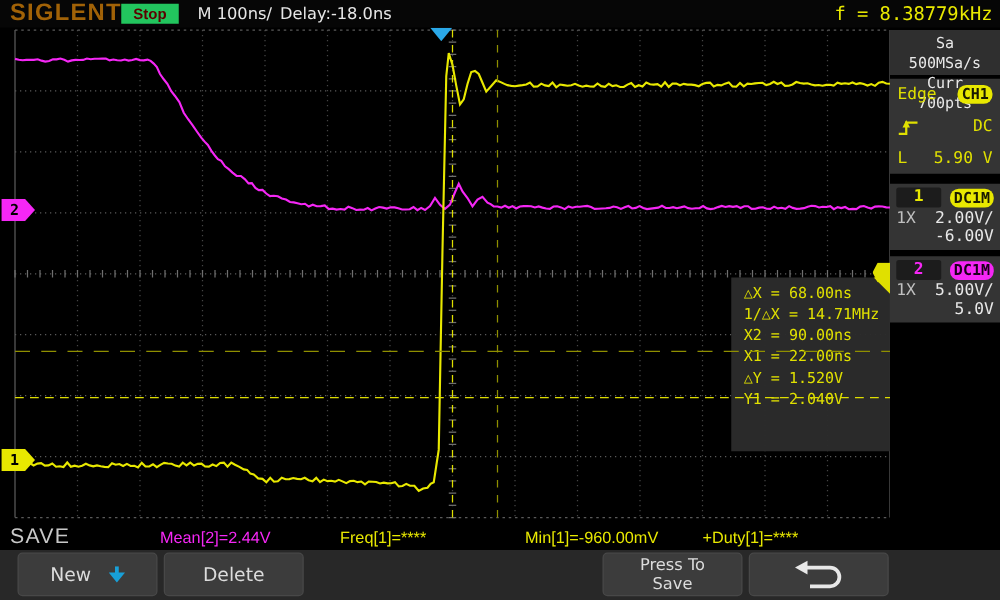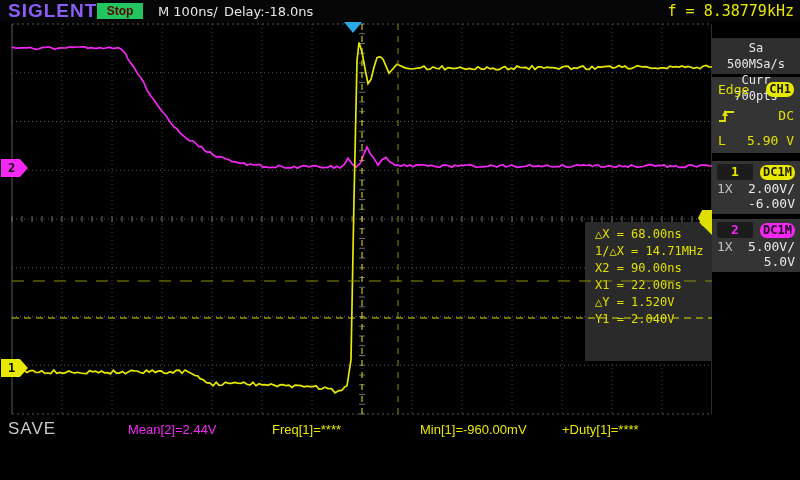--- a/index.html
+++ b/index.html
@@ -2,21 +2,21 @@
 <html><head>
 <meta charset="utf-8">
 <style>
   *{margin:0;padding:0;box-sizing:border-box}
   html,body{width:800px;height:480px;background:#000;overflow:hidden}
   body{font-family:"DejaVu Sans",sans-serif;position:relative}
   .screen{position:absolute;left:0;top:0;width:800px;height:480px;background:#000}
 
   
   .topbar{position:absolute;left:0;top:0;width:800px;height:22px;background:#060606;z-index:6}
-  .brand{position:absolute;left:8px;top:0;color:#8b5cf6;font-weight:bold;font-size:19px;letter-spacing:1px;font-family:"Liberation Sans",sans-serif}
+  .brand{position:absolute;left:8px;top:0;color:#a16207;font-weight:bold;font-size:19px;letter-spacing:1px;font-family:"Liberation Sans",sans-serif}
   .stop-badge{position:absolute;left:97px;top:3px;width:46px;height:16px;background:#22c55e;color:#5c0000;font-weight:bold;font-size:12px;text-align:center;line-height:16px;font-family:"Liberation Sans",sans-serif}
   .timebase{position:absolute;left:158px;top:4px;color:#e6e6e6;font-size:13px}
   .delay{position:absolute;left:224px;top:4px;color:#e6e6e6;font-size:13px}
   .freq{position:absolute;right:6px;top:2px;color:#e8e800;font-size:15px;font-family:"DejaVu Sans Mono",monospace}
 
   
   #grid-svg,#overlay-svg{position:absolute;left:0;top:22px;width:712px;height:396px}
   #grid-svg{z-index:0}
   #overlay-svg{z-index:3;pointer-events:none}
 
@@ -27,21 +27,21 @@
 
   
   .ch-marker{position:absolute;left:1px;width:27px;height:18px;color:#000;font-size:12px;font-weight:bold;line-height:18px;padding-left:7px;clip-path:polygon(0 0,70% 0,100% 50%,70% 100%,0 100%);z-index:4;font-family:"DejaVu Sans Mono",monospace}
   .ch1-bg{background:#e8e800}.ch2-bg{background:#f527f5}
   .trig-top{position:absolute;top:22px;width:18px;height:11px;background:#2aa8e8;clip-path:polygon(0 0,100% 0,50% 100%);z-index:4}
   .trig-level{position:absolute;left:698px;width:14px;height:16px;background:#e0e000;clip-path:polygon(100% 0,30% 0,0 50%,30% 100%,100% 100%);z-index:4}
 
   
   .sidebar{position:absolute;left:712px;top:22px;width:88px;height:418px;background:#000;z-index:5;font-family:"DejaVu Sans Mono",monospace}
   .panel{background:#2f2f2f;padding:2px 5px;color:#e8e8e8}
-  .panel.sample{margin-top:16px;height:36px;text-align:center;font-size:12px;line-height:16px;color:#e8e8e8}
+  .panel.sample{margin-top:2px;height:36px;text-align:center;font-size:12px;line-height:16px;color:#e8e8e8}
   .panel.trigger{margin-top:3px;height:76px;display:flex;flex-direction:column;justify-content:space-between;padding:5px 6px;color:#e0e000;background:#343434}
   .trow{display:flex;justify-content:space-between;align-items:center;font-size:13px}
   .badge{border-radius:7px;padding:0 3px;font-weight:bold;font-size:12px;line-height:15px}
   .badge.b1{background:#e8e800;color:#1a1a00}
   .badge.b2{background:#f527f5;color:#1a001a}
   .panel.channel{height:53px;display:flex;flex-direction:column;justify-content:space-between;padding:3px 5px;background:#343434;font-size:13px}
   .panel.channel.first{margin-top:8px}
   .panel.channel.second{margin-top:5px}
   .chan-id{background:#1c1c1c;width:36px;text-align:center;font-weight:bold;border-radius:2px;line-height:16px}
   .c1{color:#e8e800}.c2{color:#f527f5}.dim{color:#c0c0c0}
@@ -289,14 +289,37 @@
   </div>
 
   <div class="statusrow">
     <span class="save-title">SAVE</span>
     <span class="meas" style="left: 128px; color: rgb(245, 39, 245);">Mean[2]=2.44V</span>
     <span class="meas" style="left: 272px; color: rgb(232, 232, 0);">Freq[1]=****</span>
     <span class="meas" style="left: 420px; color: rgb(232, 232, 0);">Min[1]=-960.00mV</span>
     <span class="meas" style="left: 562px; color: rgb(232, 232, 0); text-align: right;">+Duty[1]=****</span>
   </div>
 
+  <div class="softbar">
+    <div class="softkey" id="sk-new">
+      <span>New</span>
+      <svg class="new-arrow" width="13" height="14" viewBox="0 0 13 14">
+        <rect x="5" y="0" width="3" height="6" fill="#18a0d8"></rect>
+        <polygon points="0,5 13,5 6.5,13" fill="#18a0d8"></polygon>
+      </svg>
+    </div>
+    <div class="softkey" id="sk-delete">
+      <span>Delete</span>
+    </div>
+    <div class="softkey" id="sk-save">
+      <span>Press To</span>
+      <span>Save</span>
+    </div>
+    <div class="softkey" id="sk-return">
+      <svg width="44" height="26" viewBox="0 0 44 26">
+        <path d="M12 7 H31 A7.5 7.5 0 0 1 31 22 H15" fill="none" stroke="#e8e8e8" stroke-width="3"></path>
+        <polygon points="13,1.5 13,12.5 3,7" fill="#e8e8e8"></polygon>
+      </svg>
+    </div>
+
+  </div>
 
 </div>
 
 </body></html>

